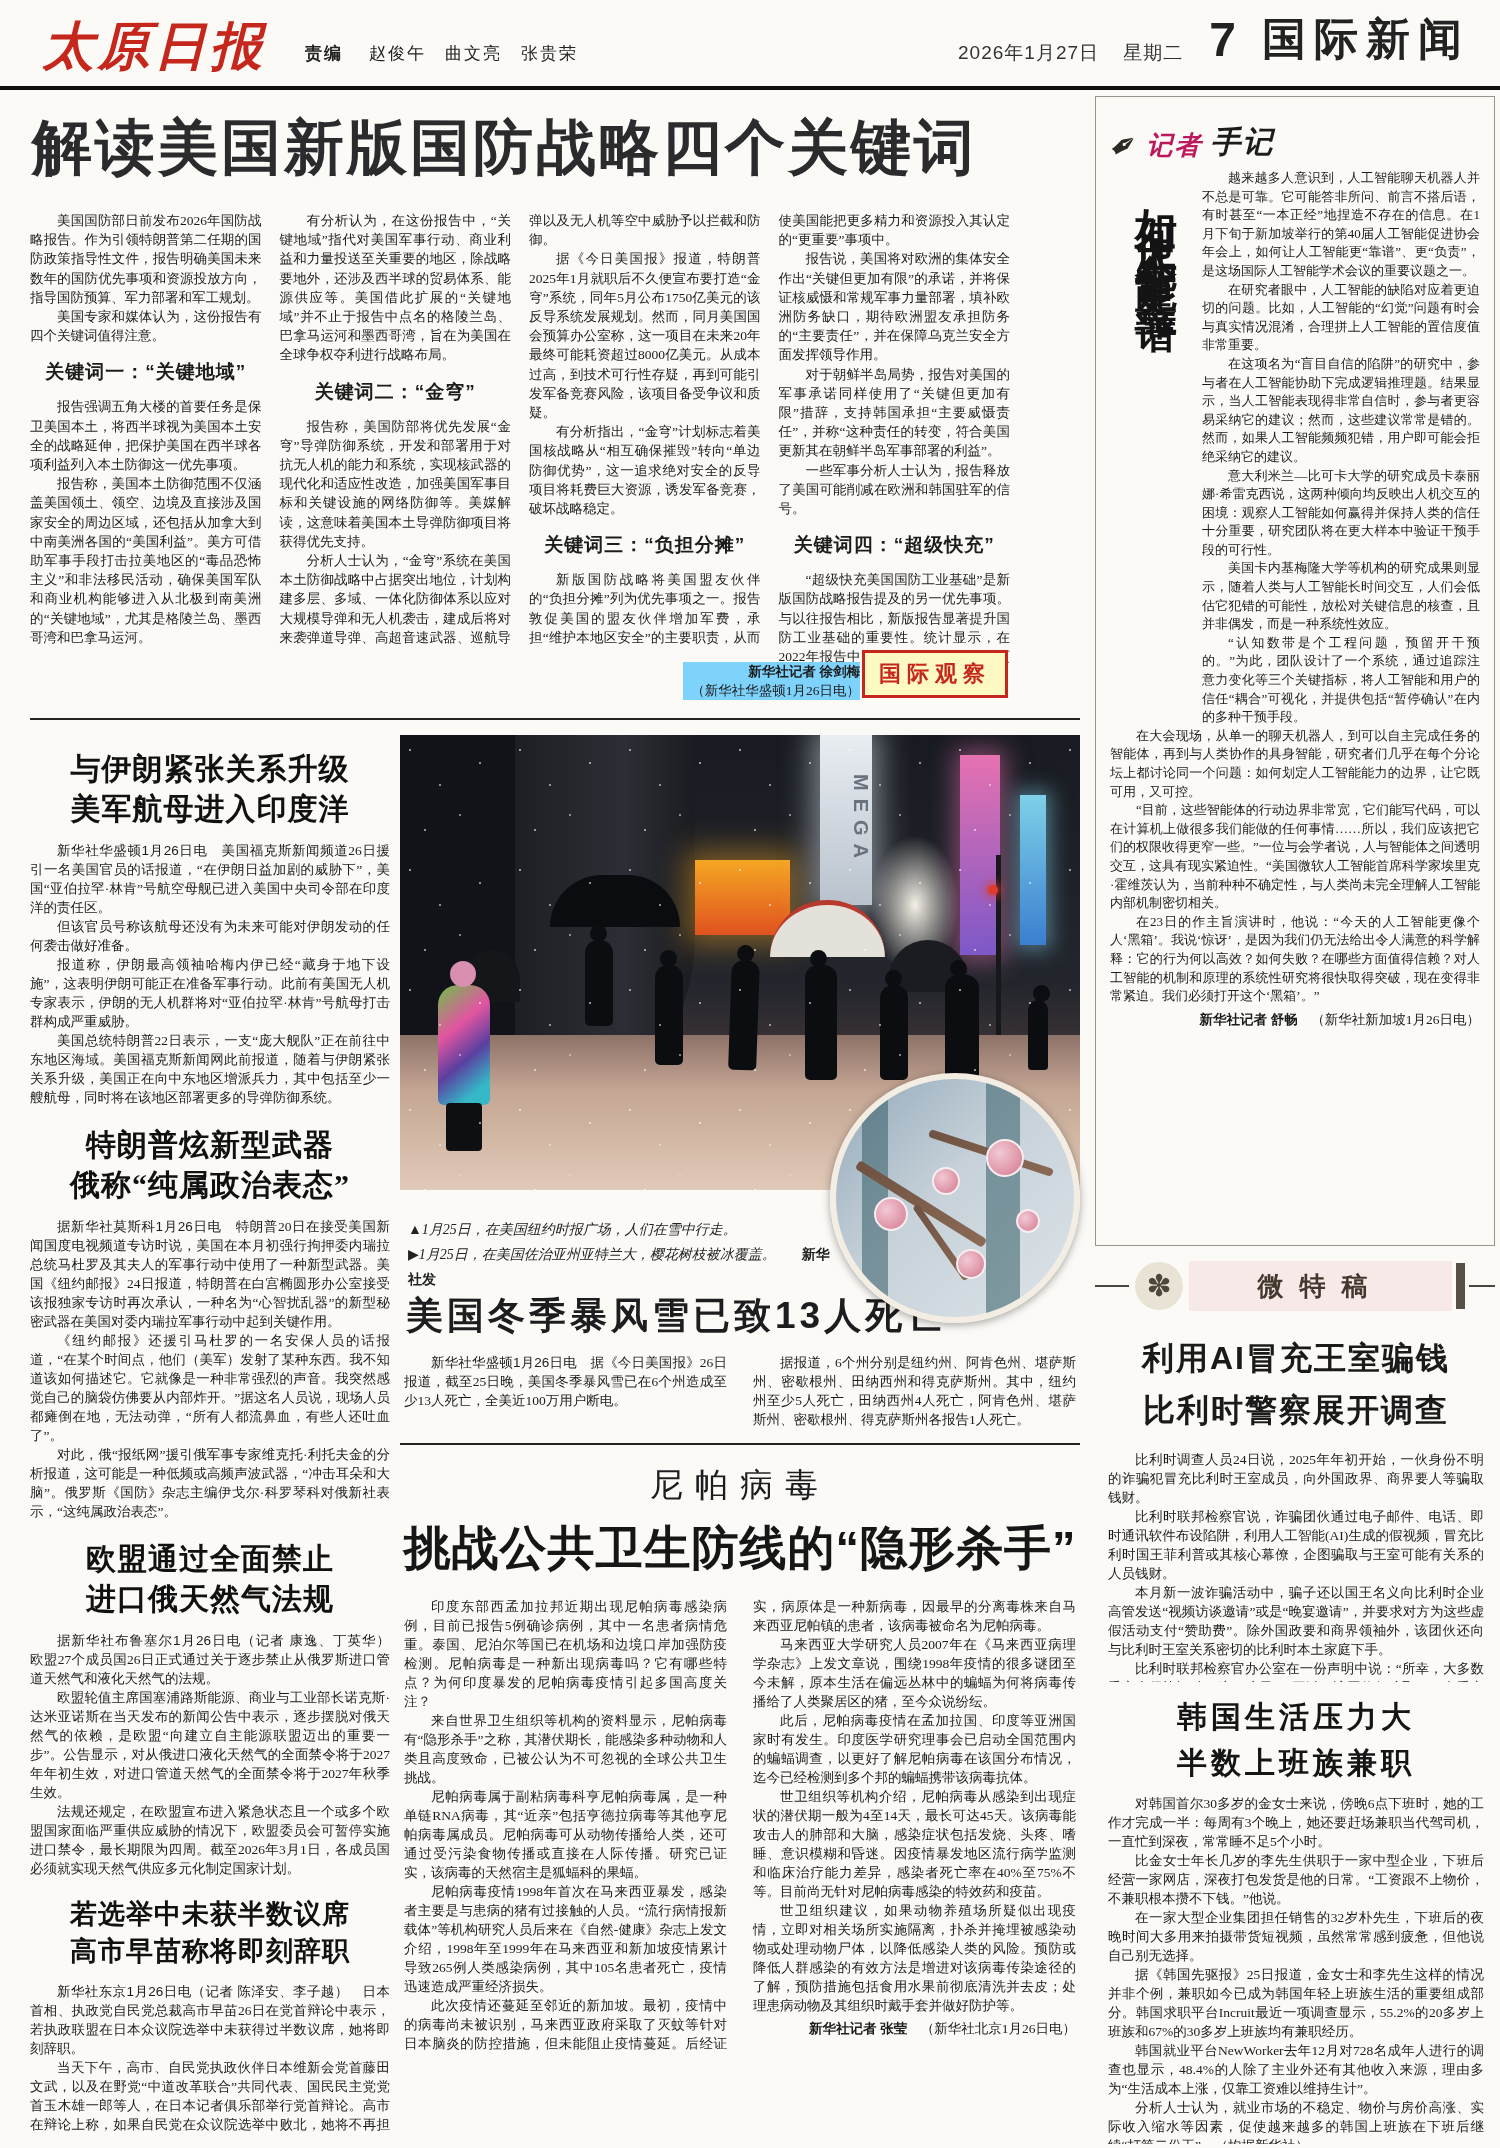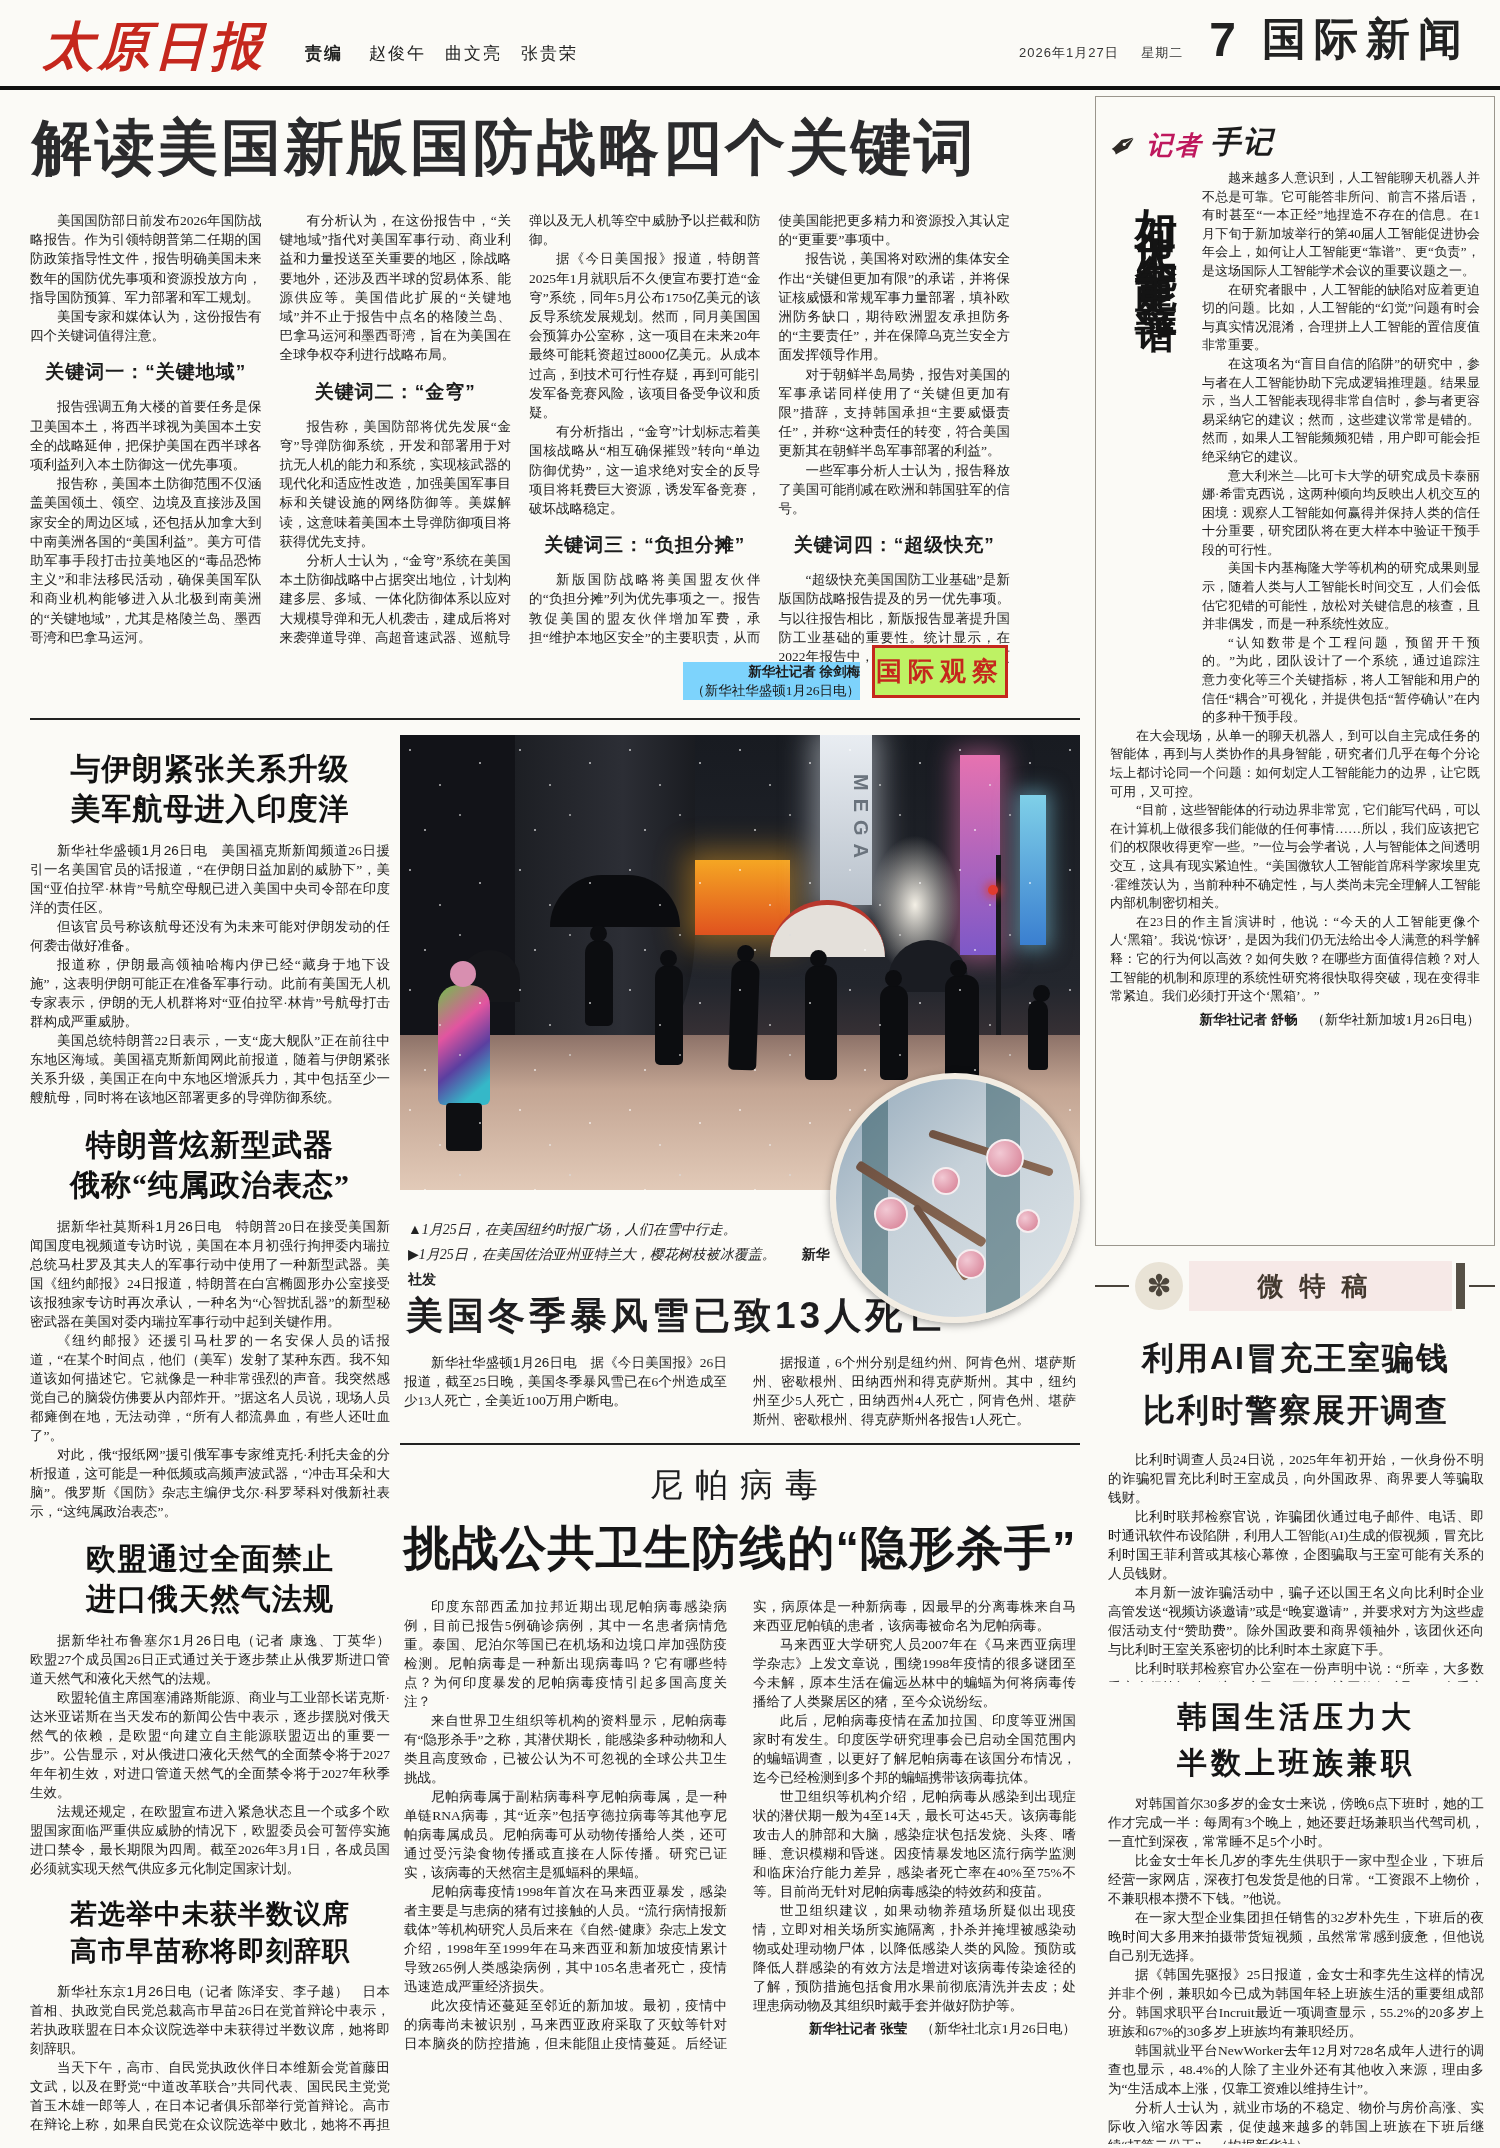--- a/index.html
+++ b/index.html
@@ -5,43 +5,43 @@
   html,body{margin:0;padding:0;background:#888;}
   #page{position:relative;width:1500px;height:2148px;background:#fbfaf6;color:#1c1c1c;
         font-family:"Liberation Serif","DejaVu Serif",serif;overflow:hidden;margin:0 auto;}
   
   #masthead{position:absolute;left:0;top:0;width:1500px;height:86px;border-bottom:4px solid #111;}
   #logo{position:absolute;left:42px;top:12px;font-size:52px;font-weight:900;font-style:italic;
         color:#c5271d;letter-spacing:4px;font-family:"Liberation Serif",serif;}
   #editors{position:absolute;left:305px;top:42px;font-size:17px;font-family:"Liberation Sans","DejaVu Sans",sans-serif;color:#222;letter-spacing:2px;}
   #editors b{margin-right:26px;font-weight:600;}
   #mast-right{position:absolute;right:30px;top:10px;display:flex;align-items:center;gap:26px;}
-  .date-grp{font-size:13px;color:#333;font-family:"Liberation Sans",sans-serif;letter-spacing:1px;padding-top:26px;}
+  .date-grp{font-size:19px;color:#333;font-family:"Liberation Sans",sans-serif;letter-spacing:1px;padding-top:26px;}
   .date-grp span{margin-left:18px;}
   #page-no{font-size:48px;font-weight:600;color:#222;font-family:"Liberation Sans",sans-serif;}
   #section-name{font-size:44px;font-weight:700;color:#222;letter-spacing:8px;font-family:"Liberation Sans",sans-serif;}
   
   .para{margin:0;text-indent:2em;font-size:13.5px;line-height:19px;text-align:justify;}
   .para b{font-family:"Liberation Sans",sans-serif;font-weight:400;}
   .byline-r{margin:4px 0 0;font-size:13.5px;line-height:19px;text-align:right;}
   .byline-r b{font-family:"Liberation Sans",sans-serif;}
   
   #lead{position:absolute;left:30px;top:96px;width:980px;height:612px;overflow:hidden;}
   #lead-headline{font-family:"Liberation Sans","DejaVu Sans",sans-serif;font-weight:900;font-size:60px;
         letter-spacing:3px;color:#2b2b2d;text-align:left;margin:12px 0 22px 2px;white-space:nowrap;}
   #lead-cols{column-count:4;column-gap:18px;height:472px;}
   .lblk{margin:0;}
   .b-p{text-indent:2em;font-size:13.5px;line-height:19.2px;text-align:justify;margin:0;}
   .b-h{font-family:"Liberation Sans",sans-serif;font-weight:800;font-size:19px;text-align:center;
        margin:14px 0 12px;break-inside:avoid;letter-spacing:1px;}
   #lead-byline{position:absolute;right:150px;bottom:8px;text-align:right;font-size:13.5px;line-height:19px;background:#7dd3fc;padding-left:8px;}
   #lead-byline b{font-family:"Liberation Sans",sans-serif;}
   #observe-box{position:absolute;right:2px;bottom:10px;border:3px solid #c5271d;color:#c5271d;
-       font-family:"Liberation Sans",sans-serif;font-weight:800;font-size:26px;letter-spacing:6px;
-       padding:6px 1px;background:#bef264;}
+       font-family:"Liberation Sans",sans-serif;font-weight:800;font-size:22px;letter-spacing:6px;
+       padding:6px 14px;background:#fef9c3;}
   .rule{position:absolute;background:#222;}
   
   #leftcol{position:absolute;left:30px;top:735px;width:360px;height:1400px;overflow:hidden;}
   .art{margin-bottom:18px;}
   .art-title{font-family:"Liberation Serif",serif;font-weight:900;font-size:30px;line-height:40px;
        text-align:center;margin:14px 0 12px;letter-spacing:1px;color:#111;}
   .art-title.small{font-size:27px;line-height:37px;}
   
   #center{position:absolute;left:400px;top:735px;width:680px;height:1413px;overflow:visible;}
   

